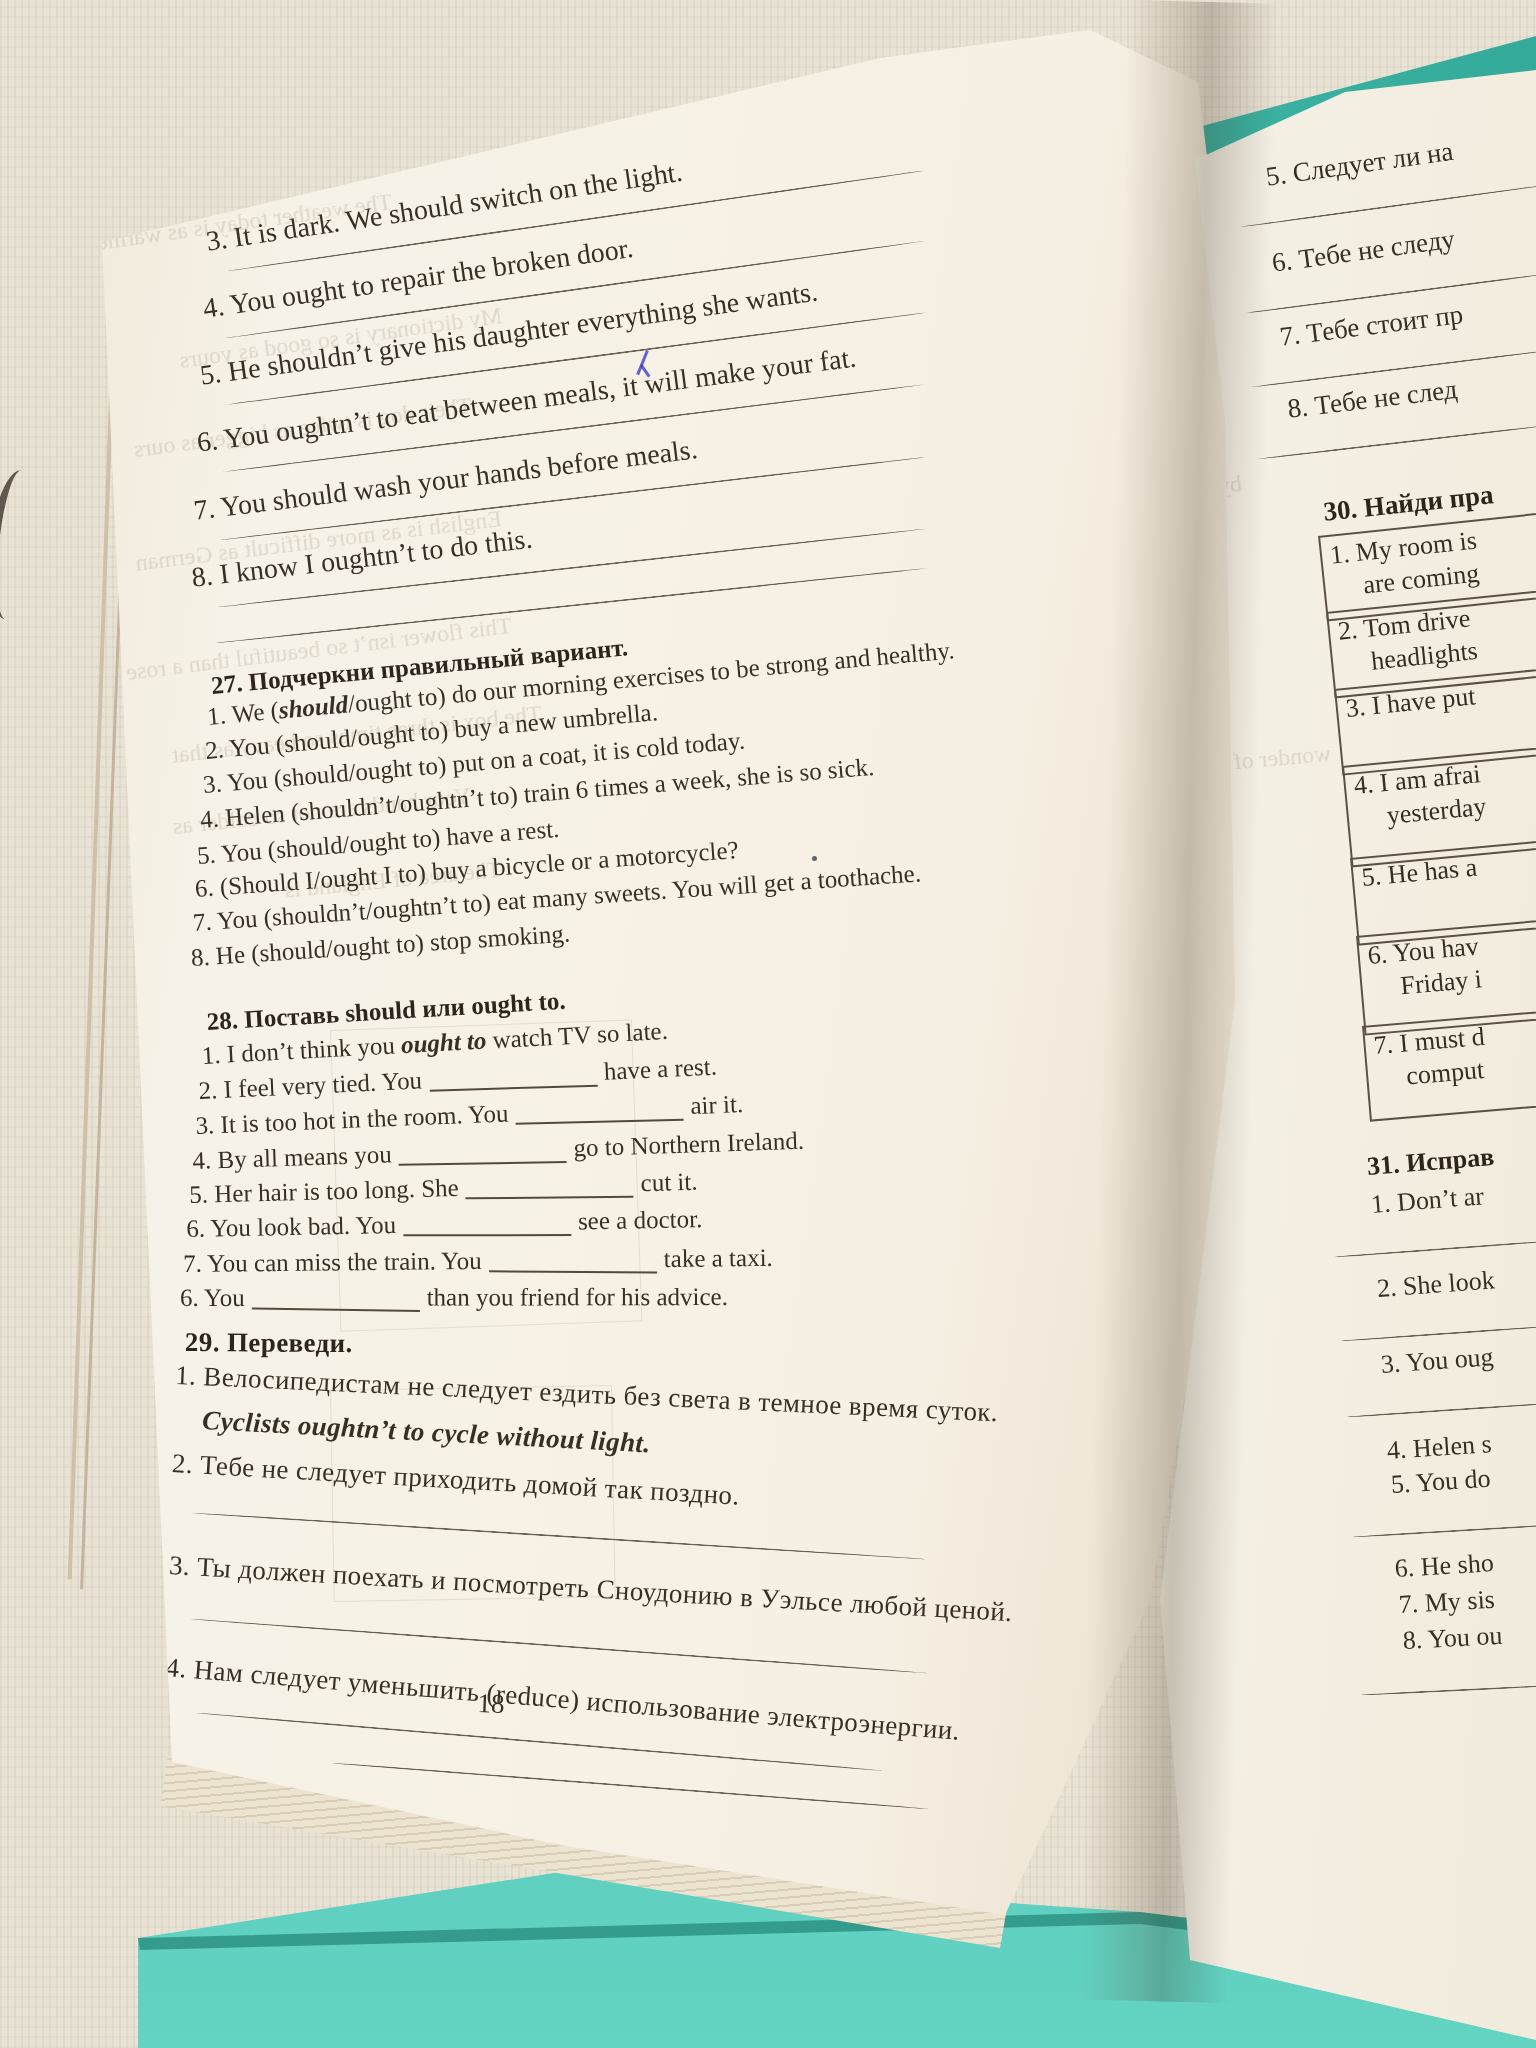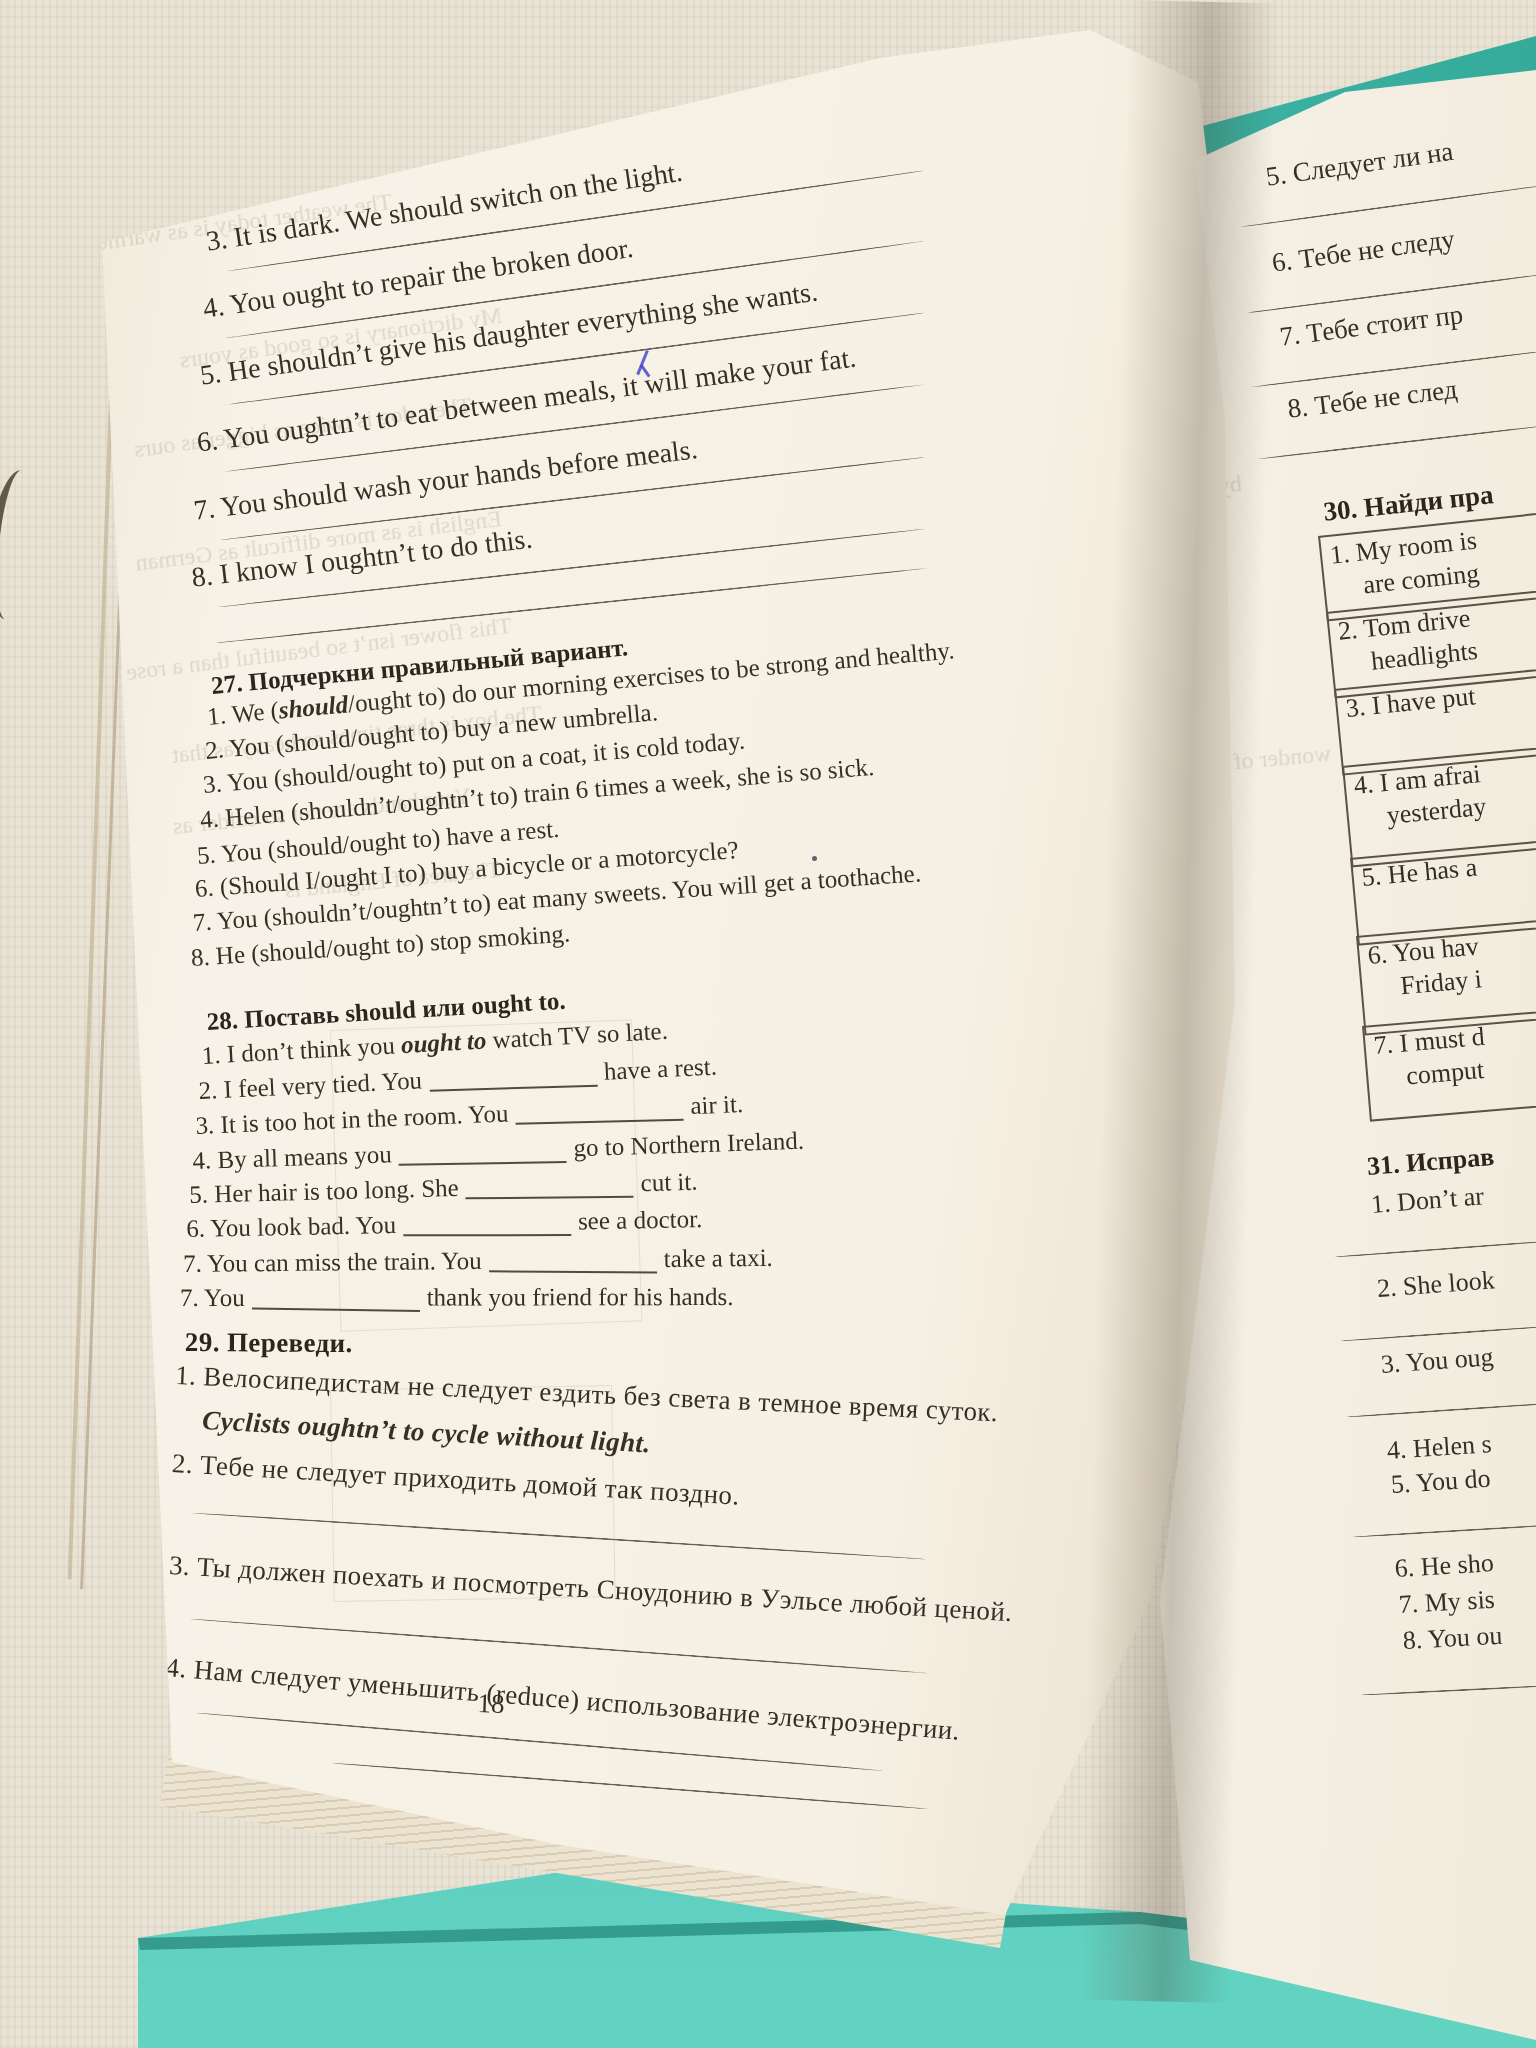--- a/index.html
+++ b/index.html
@@ -120,21 +120,21 @@
     <div class="dot" style="left:812px;top:856px;"></div>
 
     <div class="t f27 hd" style="left:206px;top:1008px;transform:rotate(-3.4deg);">28. Поставь should или ought to.</div>
     <div class="t f27" style="left:201px;top:1042px;transform:rotate(-3.1deg);"><span>1. I don’t think you </span><span class="em">ought to</span><span> watch TV so late.</span></div>
     <div class="t f27" style="left:198px;top:1077px;transform:rotate(-2.7deg);"><span>2. I feel very tied. You</span><span class="b28"></span><span>have a rest.</span></div>
     <div class="t f27" style="left:195px;top:1112px;transform:rotate(-2.3deg);"><span>3. It is too hot in the room. You</span><span class="b28"></span><span>air it.</span></div>
     <div class="t f27" style="left:192px;top:1147px;transform:rotate(-1.9deg);"><span>4. By all means you</span><span class="b28"></span><span>go to Northern Ireland.</span></div>
     <div class="t f27" style="left:189px;top:1181px;transform:rotate(-1.5deg);"><span>5. Her hair is too long. She</span><span class="b28"></span><span>cut it.</span></div>
     <div class="t f27" style="left:186px;top:1215px;transform:rotate(-1.1deg);"><span>6. You look bad. You</span><span class="b28"></span><span>see a doctor.</span></div>
     <div class="t f27" style="left:183px;top:1250px;transform:rotate(-0.6deg);"><span>7. You can miss the train. You</span><span class="b28"></span><span>take a taxi.</span></div>
-    <div class="t f27" style="left:180px;top:1284px;transform:rotate(-0.1deg);"><span>7. You</span><span class="b28"></span><span>thank you friend for his hands.</span></div>
+    <div class="t f27" style="left:180px;top:1284px;transform:rotate(-0.1deg);"><span>6. You</span><span class="b28"></span><span>than you friend for his advice.</span></div>
 
     <div class="t f29 hd" style="left:185px;top:1327px;transform:rotate(0.4deg);">29. Переведи.</div>
     <div class="t f29" style="left:176px;top:1360px;transform:rotate(2.6deg);">1. Велосипедистам не следует ездить без света в темное время суток.</div>
     <div class="t f29 em" style="left:203px;top:1405px;transform:rotate(3deg);">Cyclists oughtn’t to cycle without light.</div>
     <div class="t f29" style="left:173px;top:1448px;transform:rotate(3.3deg);">2. Тебе не следует приходить домой так поздно.</div>
     <div class="ln" style="left:192px;top:1512px;width:735px;transform:rotate(3.6deg);"></div>
     <div class="t f29" style="left:170px;top:1550px;transform:rotate(3.2deg);">3. Ты должен поехать и посмотреть Сноудонию в Уэльсе любой ценой.</div>
     <div class="ln" style="left:190px;top:1618px;width:740px;transform:rotate(4.2deg);"></div>
     <div class="t f29" style="left:167px;top:1652px;transform:rotate(4.6deg);">4. Нам следует уменьшить (reduce) использование электроэнергии.</div>
     <div class="ln" style="left:196px;top:1712px;width:690px;transform:rotate(4.8deg);"></div>

